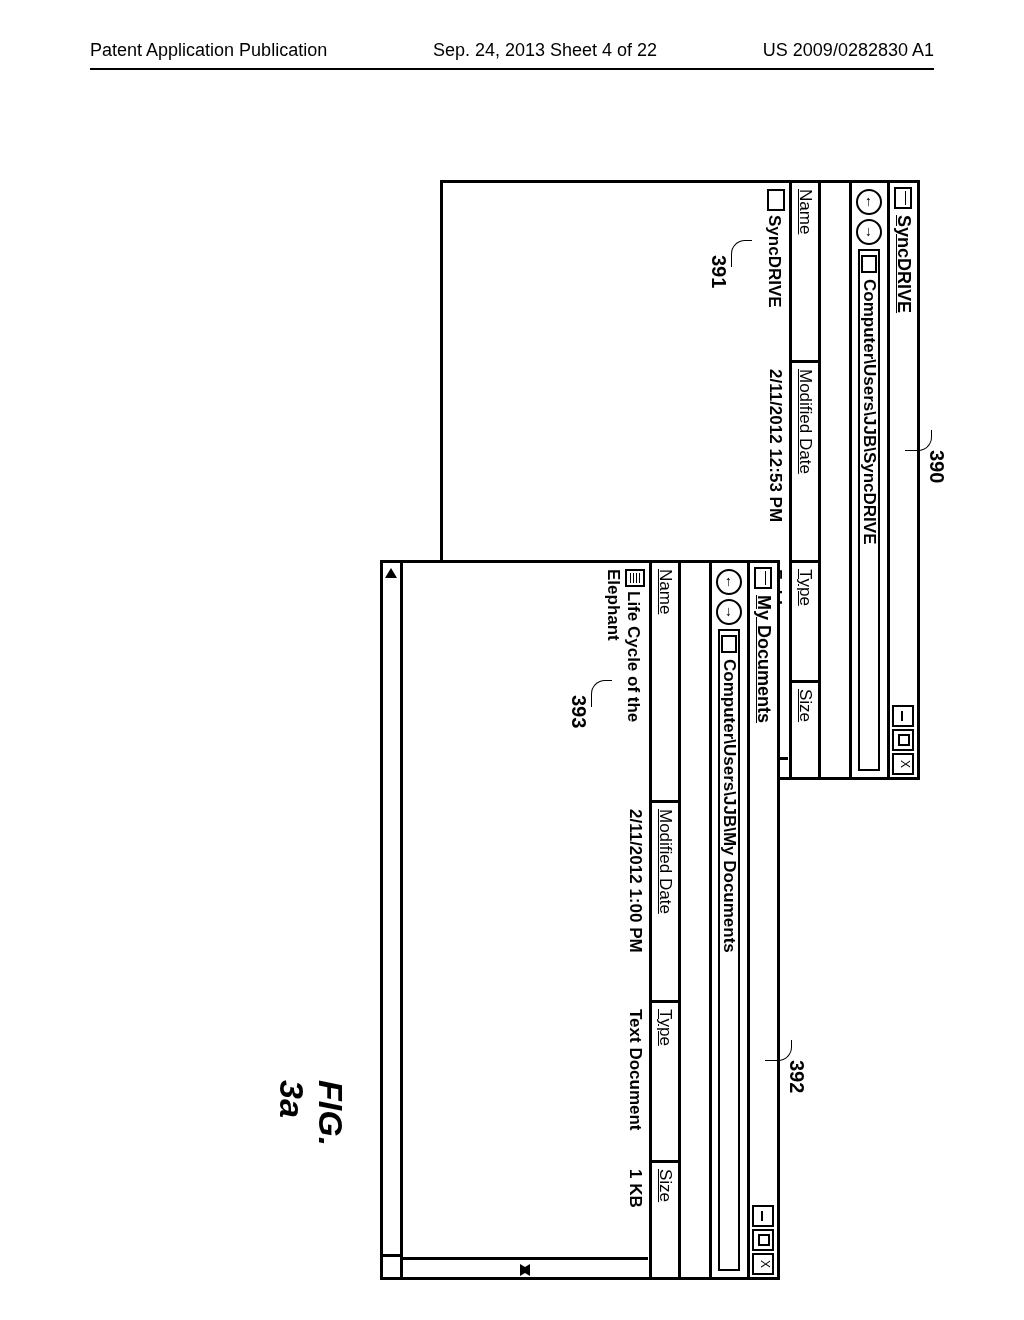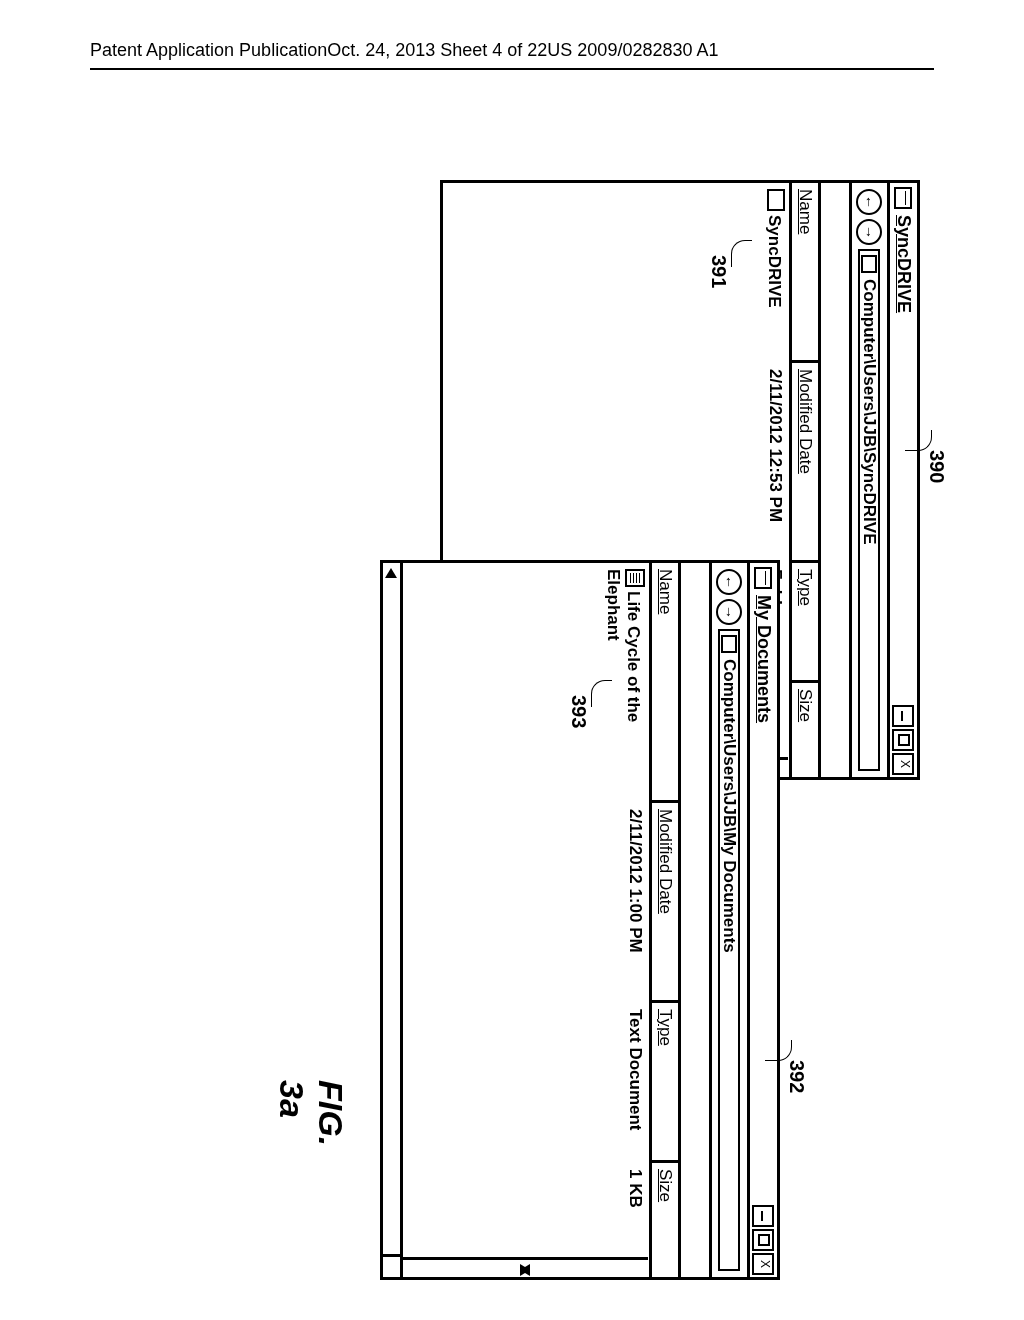--- a/index.html
+++ b/index.html
@@ -10,20 +10,21 @@
     width: 1024px;
     height: 1320px;
     position: relative;
   }
   .page-header {
     position: absolute;
     top: 40px;
     left: 90px;
     right: 90px;
     display: flex;
+    justify-content: space-between;
     font-size: 18px;
   }
   .rule {
     position: absolute;
     top: 68px;
     left: 90px;
     right: 90px;
     border-top: 2px solid #000;
   }
   .figure-area {
@@ -224,21 +225,21 @@
     font-style: italic;
     font-weight: bold;
     font-size: 34px;
   }
 </style>
 </head>
 <body>
 
 <div class="page-header">
   <span>Patent Application Publication</span>
-  <span>Oct. 24, 2013  Sheet 4 of 22</span>
+  <span>Sep. 24, 2013  Sheet 4 of 22</span>
   <span>US 2009/0282830 A1</span>
 </div>
 <div class="rule"></div>
 
 <div class="figure-area">
 
   <div class="window win1">
     <div class="titlebar">
       <div class="title-icon"></div>
       <div class="title-text">SyncDRIVE</div>

